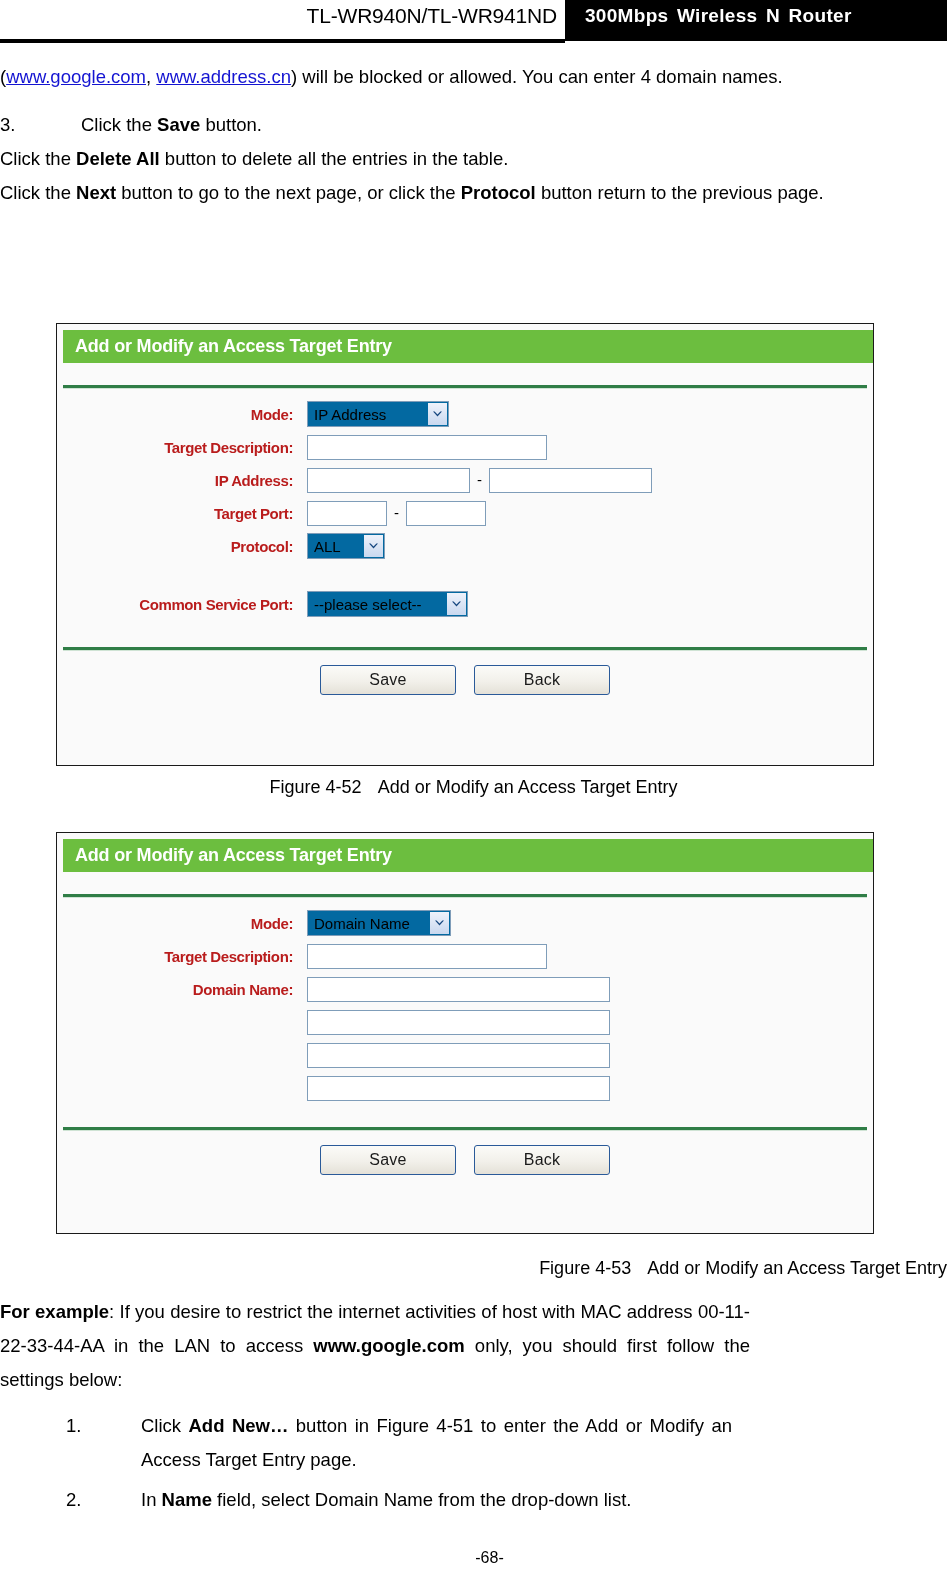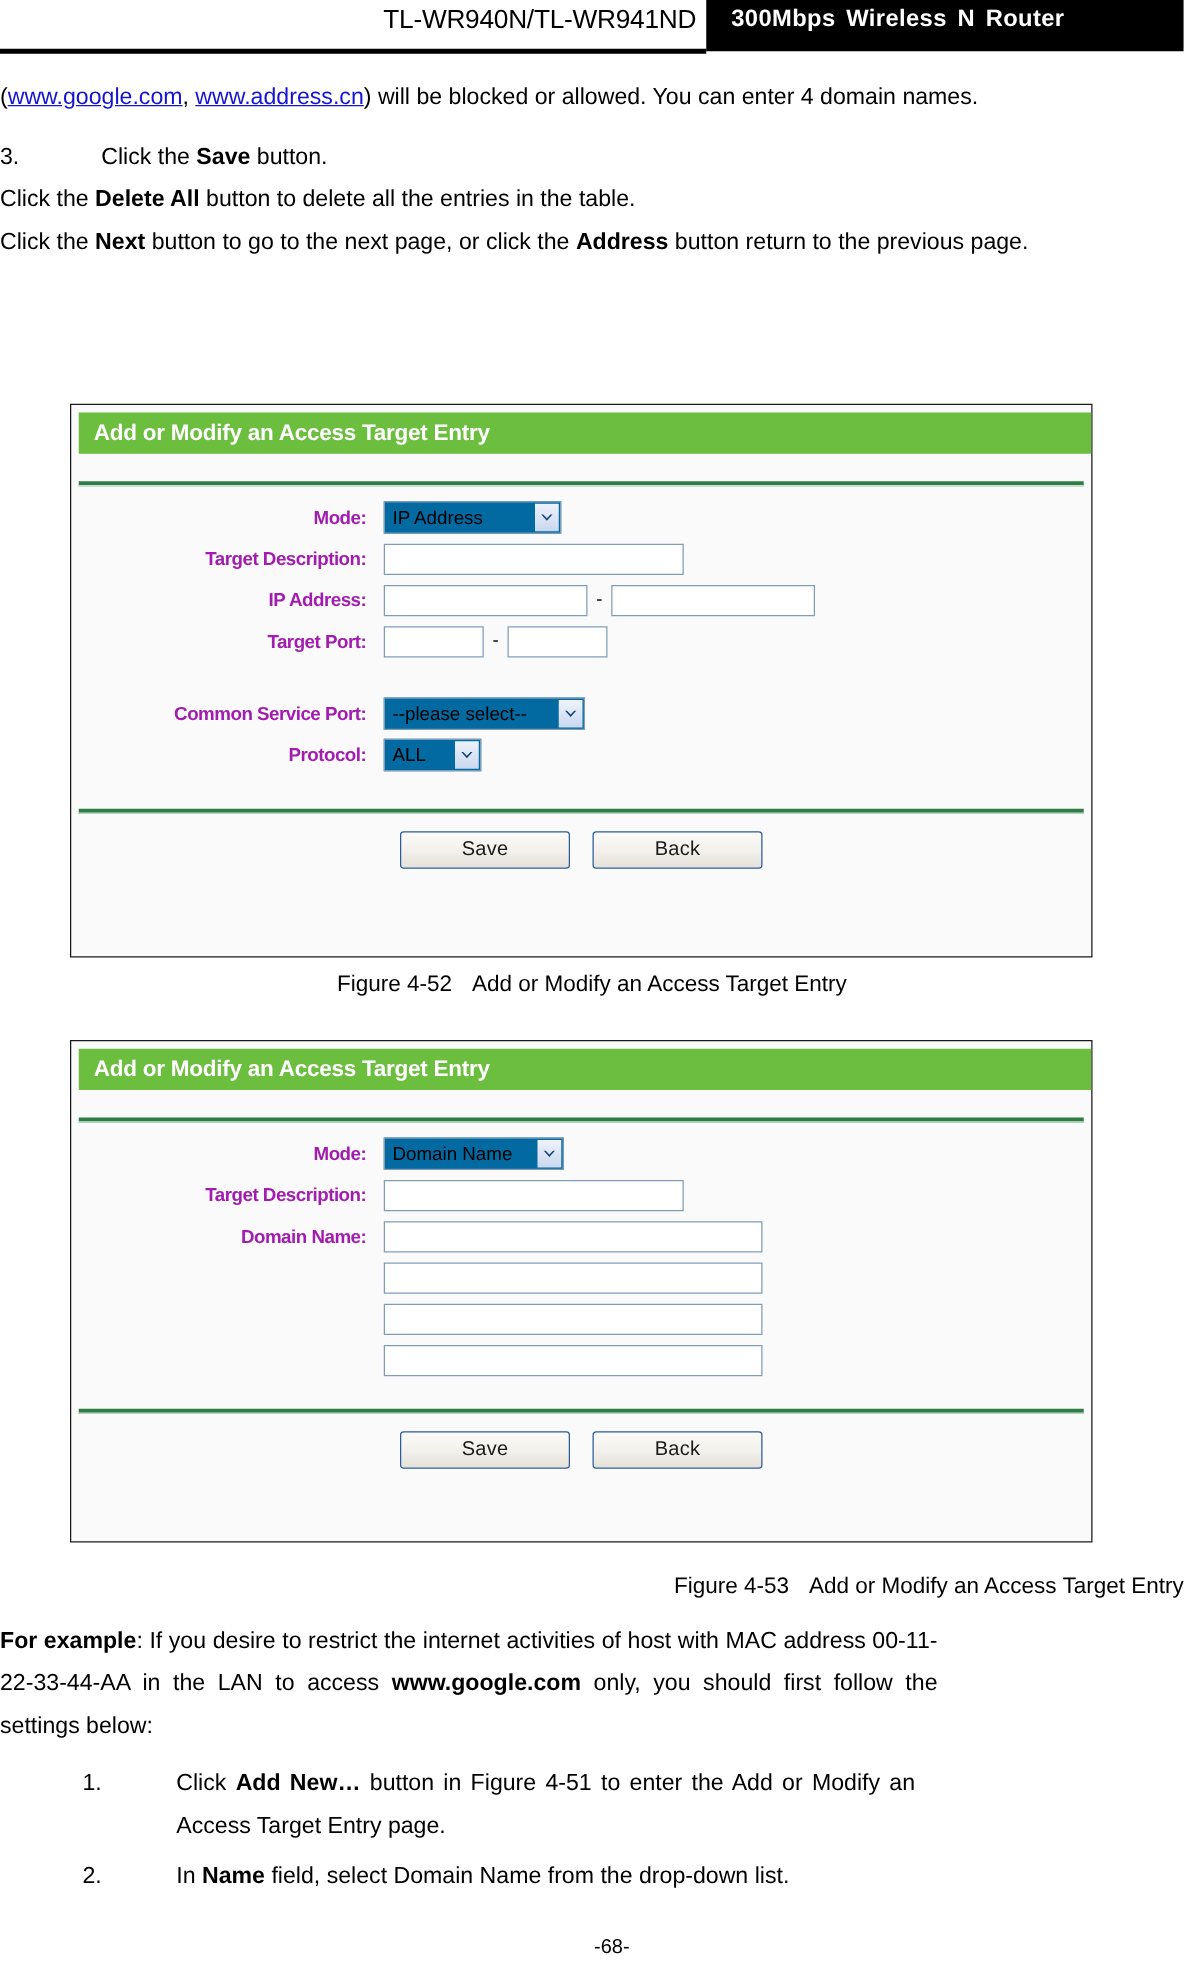--- a/index.html
+++ b/index.html
@@ -155,21 +155,21 @@
   }
   .flabel{
     width:250px;
     flex:0 0 250px;
     text-align:right;
     padding-right:14px;
     box-sizing:border-box;
     font-size:15px;
     font-weight:bold;
     font-family:"Liberation Sans", sans-serif;
-    color:#a21caf;
+    color:#b91c1c;
     letter-spacing:-0.4px;
   }
   .fctl{display:flex;align-items:center;}
 
   .tinput{
     height:25px;
     border:1px solid #7f9db9;
     background:#ffffff;
     box-sizing:border-box;
   }
@@ -270,21 +270,21 @@
 
   <p class="body indent-para"><span>(</span><a class="link" href="#">www.google.com</a><span>, </span><a class="link" href="#">www.address.cn</a><span>) will be blocked or allowed. You can enter 4 domain names.</span></p>
 
   <div class="numitem lvl1">
     <div class="num">3.</div>
     <div class="txt"><span>Click the </span><b>Save</b><span> button.</span></div>
   </div>
 
   <p class="body flush-para"><span>Click the </span><b>Delete All</b><span> button to delete all the entries in the table.</span></p>
 
-  <p class="body flush-para"><span>Click the </span><b>Next</b><span> button to go to the next page, or click the </span><b>Address</b><span> button return to the previous page.</span></p>
+  <p class="body flush-para"><span>Click the </span><b>Next</b><span> button to go to the next page, or click the </span><b>Protocol</b><span> button return to the previous page.</span></p>
 
 </div>
 
 <div class="panel panel-fig1">
   <div class="panel-head">
     <span>Add or Modify an Access Target Entry</span>
   </div>
   <div class="green-rule rule-top"></div>
 
   <div class="form-area">
@@ -321,48 +321,48 @@
 
     <div class="frow">
       <div class="flabel">Target Port:</div>
       <div class="fctl">
         <input class="tinput w-port" type="text" value="" style="">
         <span class="dash">-</span>
         <input class="tinput w-port" type="text" value="" style="">
       </div>
     </div>
 
+    <div class="frow">
+      <div class="flabel">Protocol:</div>
+      <div class="fctl">
+        <div class="tselect sel-proto">
+          <span>ALL</span>
+          <span class="arrowbox">
+            <svg width="11" height="8" viewBox="0 0 11 8">
+                <path d="M1 1.5 L5.5 6.5 L10 1.5 L8.4 1.5 L5.5 4.6 L2.6 1.5 Z" fill="#16467f"></path>
+              </svg>
+          </span>
+        </div>
+      </div>
+    </div>
+
     <div class="frow" style="margin-top:32px;">
       <div class="flabel">Common Service Port:</div>
       <div class="fctl">
         <div class="tselect sel-csp">
           <span>--please select--</span>
           <span class="arrowbox">
             <svg width="11" height="8" viewBox="0 0 11 8">
                 <path d="M1 1.5 L5.5 6.5 L10 1.5 L8.4 1.5 L5.5 4.6 L2.6 1.5 Z" fill="#16467f"></path>
               </svg>
           </span>
         </div>
       </div>
     </div>
 
-    <div class="frow">
-      <div class="flabel">Protocol:</div>
-      <div class="fctl">
-        <div class="tselect sel-proto">
-          <span>ALL</span>
-          <span class="arrowbox">
-            <svg width="11" height="8" viewBox="0 0 11 8">
-                <path d="M1 1.5 L5.5 6.5 L10 1.5 L8.4 1.5 L5.5 4.6 L2.6 1.5 Z" fill="#16467f"></path>
-              </svg>
-          </span>
-        </div>
-      </div>
-    </div>
-
   </div>
 
   <div class="green-rule" style="margin-top:30px;"></div>
 
   <div class="btnrow">
     <div class="tbtn">Save</div>
     <div class="tbtn">Back</div>
   </div>
 </div>
 

